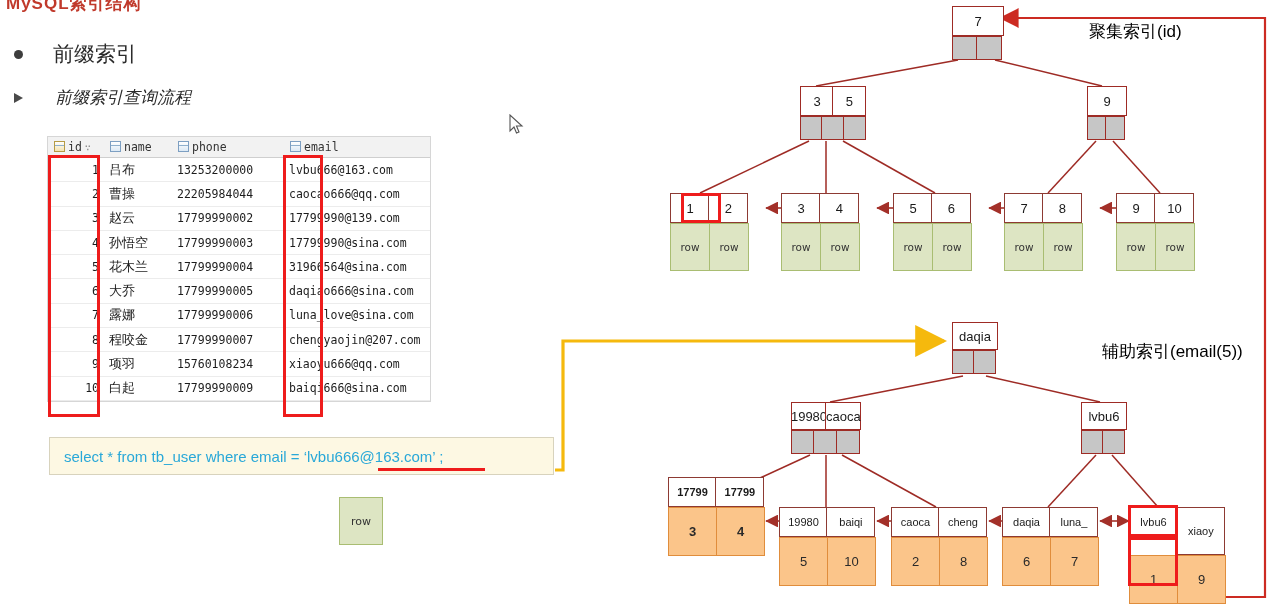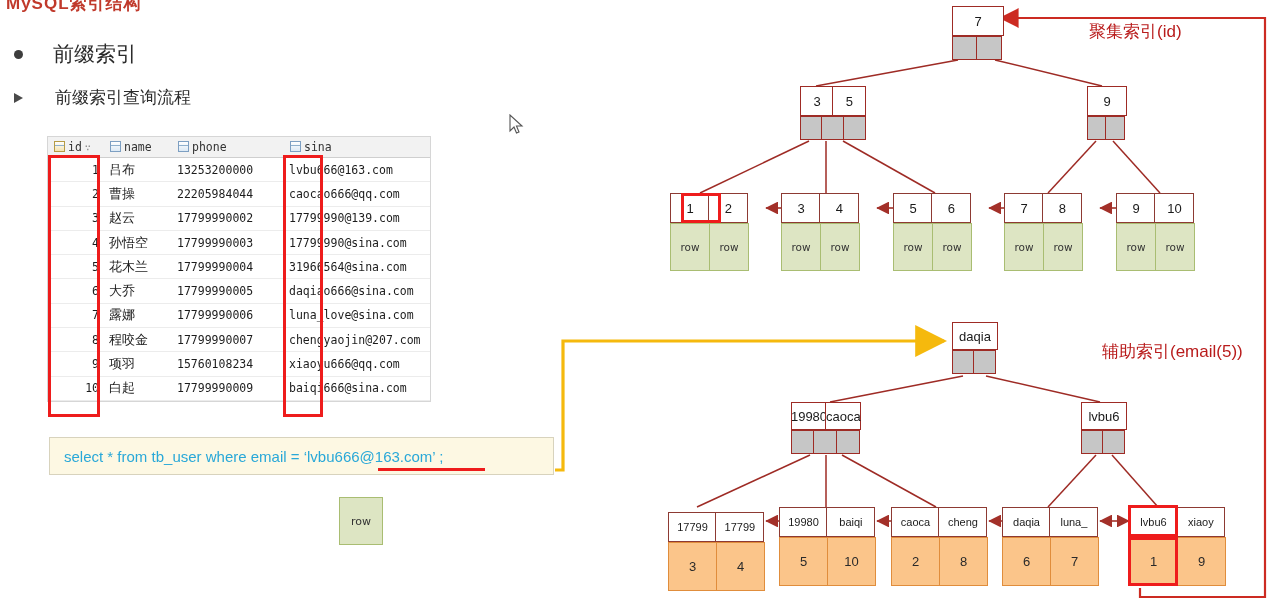--- a/index.html
+++ b/index.html
@@ -12,21 +12,21 @@
   }
 
   
   #slide-title{
     position:absolute; left:6px; top:-8px;
     font-size:17px; font-weight:bold; color:#c0392b;
     letter-spacing:1px; white-space:nowrap;
   }
   .bullet-row{ position:absolute; display:flex; align-items:center; gap:10px; }
   #bullet-1{ left:14px; top:40px; }
-  #bullet-2{ left:14px; top:86px; }
+  #bullet-2{ left:14px; top:86px;font-style:italic; }
   .bullet-dot{
     width:9px; height:9px; border-radius:50%; background:#3d3d3d;
     display:inline-block; margin-right:20px;
   }
   .bullet-tri{
     width:0;height:0;border-left:9px solid #4a4a4a;
     border-top:5px solid transparent;border-bottom:5px solid transparent;
     margin-right:22px; display:inline-block;
   }
   .bullet-text-lg{ font-size:21px; color:#2b2b2b; }
@@ -125,21 +125,21 @@
   .rowcell:first-child{margin-left:0;}
   .orangecell{
     border:1px solid #e08d3c; background:#fbc58a;
     display:flex;align-items:center;justify-content:center;
     font-size:13px;color:#2a2a2a; margin-left:-1px;
   }
   .orangecell:first-child{margin-left:0;}
   .leafkey.small{ font-size:11px; font-family:"Liberation Sans",sans-serif;}
 
   .caption{
-    position:absolute; font-size:17px; color:#b91c1c;
+    position:absolute; font-size:17px; color:#000000;
     white-space:nowrap;
   }
   #caption-clustered{ left:1089px; top:20px; }
   #caption-secondary{ left:1102px; top:340px; }
 
   .hl-box{ position:absolute; border:3px solid #ee1c1c; pointer-events:none; }
   #hl-leaf-1{ left:681px; top:193px; width:40px; height:30px; }
   #hl-lvbu6-key{ left:1128px; top:505px; width:50px; height:32px; }
   #hl-lvbu6-val{ left:1128px; top:537px; width:50px; height:49px; }
 </style>
@@ -165,21 +165,21 @@
         <th class="h-id">
           <span class="hicon key"></span><span>id</span><span class="sortmark">∵</span>
         </th>
         <th class="h-name">
           <span class="hicon"></span><span>name</span>
         </th>
         <th class="h-phone">
           <span class="hicon"></span><span>phone</span>
         </th>
         <th>
-          <span class="hicon"></span><span>sina</span>
+          <span class="hicon"></span><span>email</span>
         </th>
       </tr>
     </thead>
     <tbody id="dt-body">
         <tr>
           <td class="c-id">1</td>
           <td class="c-name">吕布</td>
           <td class="c-phone">13253200000</td>
           <td class="c-email">lvbu666@163.com</td>
         </tr>
@@ -426,21 +426,21 @@
   <div class="keyrow">
     <div class="keycell small" style="width:46px;height:28px;">lvbu6</div>
   </div>
   <div class="ptrrow">
     <div class="ptrcell" style="width:23px;height:24px;"></div>
     <div class="ptrcell" style="width:23px;height:24px;"></div>
   </div>
 </div>
 
 <div id="si-leaves">
-    <div class="leafwrap" style="left: 668px; top: 512px;">
+    <div class="leafwrap" style="left: 668px; top: 477px; font-weight: bold;">
       <div class="leafkeys">
         <div class="leafkey small" style="width: 49px; height: 30px;">17799</div>
         <div class="leafkey small" style="width: 49px; height: 30px;">17799</div>
       </div>
       <div class="rowcells">
         <div class="orangecell" style="width: 49px; height: 49px;">3</div>
         <div class="orangecell" style="width: 49px; height: 49px;">4</div>
       </div>
     </div>
     <div class="leafwrap" style="left: 779px; top: 507px;">
@@ -469,21 +469,21 @@
         <div class="leafkey small" style="width: 49px; height: 30px;">luna_</div>
       </div>
       <div class="rowcells">
         <div class="orangecell" style="width: 49px; height: 49px;">6</div>
         <div class="orangecell" style="width: 49px; height: 49px;">7</div>
       </div>
     </div>
     <div class="leafwrap" style="left: 1129px; top: 507px;">
       <div class="leafkeys">
         <div class="leafkey small" style="width: 49px; height: 30px;">lvbu6</div>
-        <div class="leafkey small" style="width: 49px; height: 30px;">xiaoy</div>
+        <div class="leafkey small" style="width: 49px; height: 48px;">xiaoy</div>
       </div>
       <div class="rowcells">
         <div class="orangecell" style="width: 49px; height: 49px;">1</div>
         <div class="orangecell" style="width: 49px; height: 49px;">9</div>
       </div>
     </div>
   </div>
 <div class="hl-box" id="hl-lvbu6-key"></div>
 <div class="hl-box" id="hl-lvbu6-val"></div>
 

